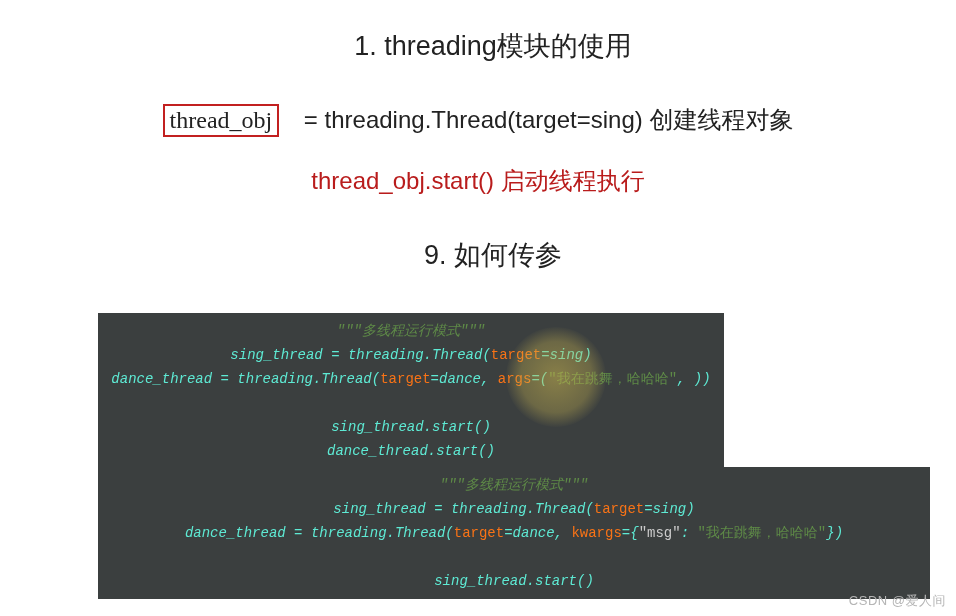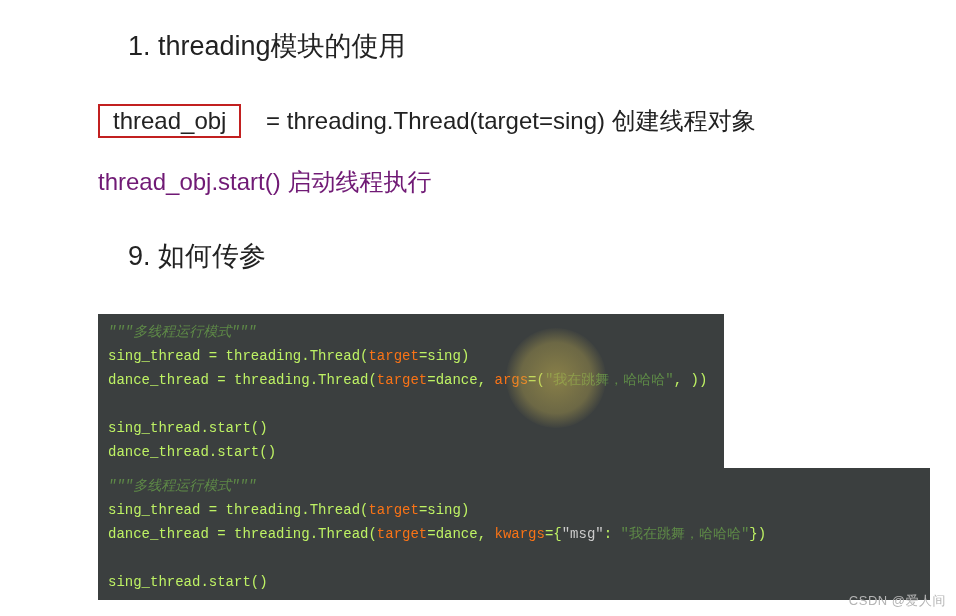--- a/index.html
+++ b/index.html
@@ -1,15 +1,15 @@
 <!DOCTYPE html>
 <html><head>
   <meta charset="utf-8">
   <style>
-    * { margin: 0; padding: 0; box-sizing: border-box; }
+    * { margin: 0; padding: 0; box-sizing: border-box; text-align: center; }
     body {
       width: 956px;
       height: 616px;
       background: #fff;
       font-family: "Microsoft YaHei", "PingFang SC", Arial, sans-serif;
       color: #222;
       position: relative;
       overflow: hidden;
     }
     .content {
@@ -22,27 +22,28 @@
       color: #222;
     }
     .line {
       font-size: 24px;
       margin-bottom: 28px;
       color: #222;
     }
     .line2 {
       font-size: 24px;
       margin-bottom: 40px;
-      color: #701a75;
+      color: #b91c1c;
     }
     .boxed {
       display: inline-block;
       border: 2px solid #c22020;
-      padding: 1px 13px;
+      padding: 1px 5px;
       margin-right: 18px;
+      font-family: Liberation Serif, serif;
     }
     .code-wrap {
       position: relative;
       width: 832px;
       margin-left: 0;
     }
     .code-block {
       background: #3b3f3f;
       color: #bfbfbf;
       font-family: "Courier New", monospace;
@@ -51,21 +52,21 @@
       padding: 6px 10px;
       white-space: pre;
       position: relative;
     }
     .block-a { width: 626px; }
     .block-b { width: 832px; margin-top: -2px; }
     .docstring { color: #5e8a47; font-style: italic; }
     .kw { color: #f97316; }
     .str { color: #5e8a47; }
     .dict-str { color: #ccc; }
-    .plain { color: #bef264; }
+    .plain { color: #5eead4; font-style: italic; }
     .spotlight {
       position: absolute;
       width: 100px;
       height: 100px;
       border-radius: 50%;
       background: radial-gradient(circle, rgba(200,180,80,0.55) 0%, rgba(200,180,80,0.35) 50%, rgba(200,180,80,0) 72%);
       left: 408px;
       top: 14px;
       pointer-events: none;
     }

